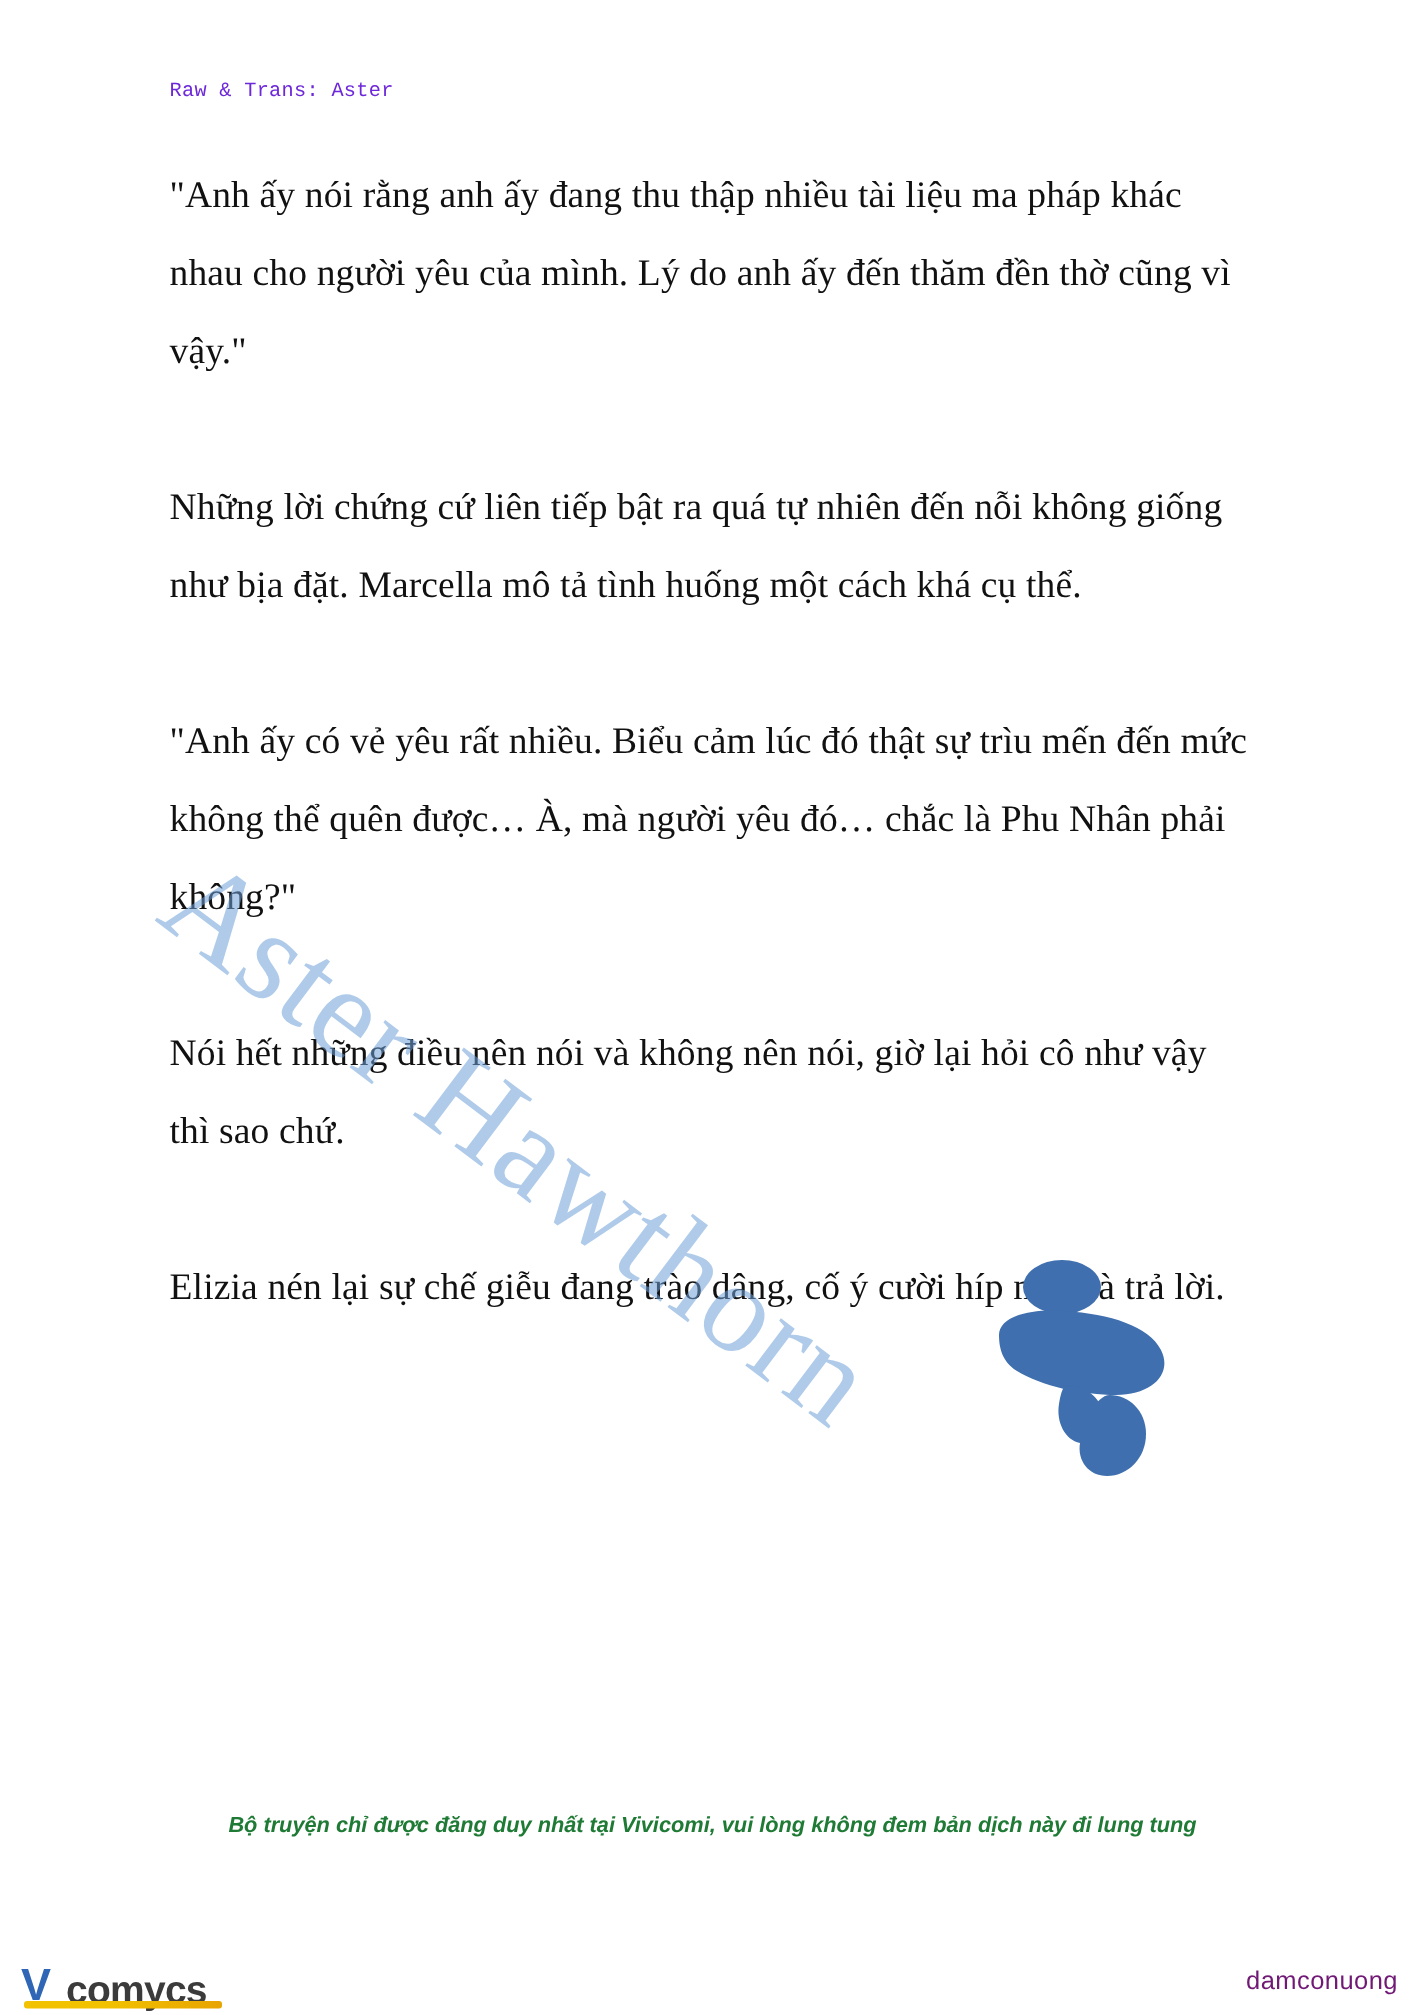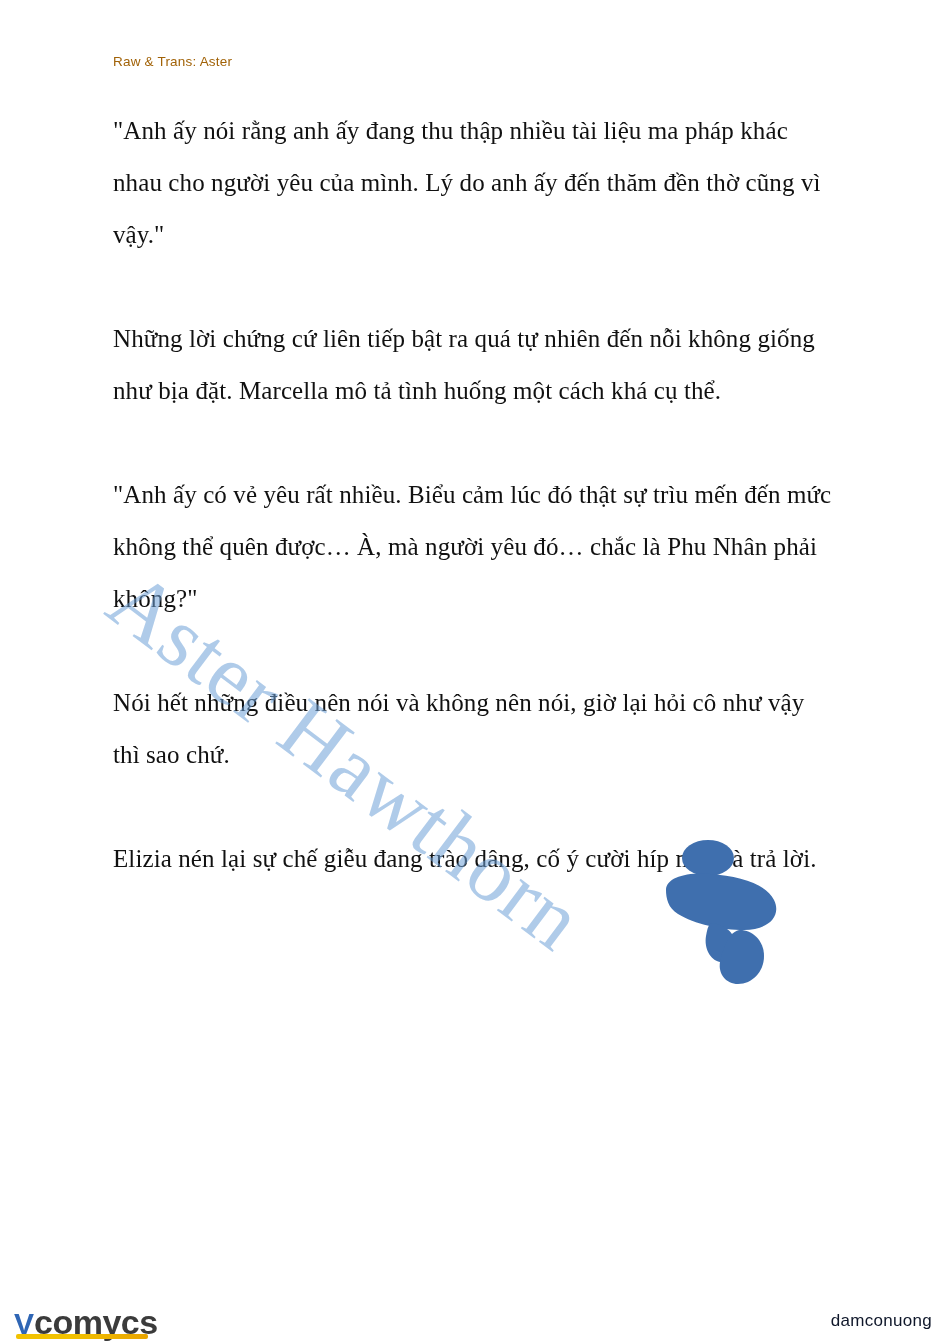--- a/index.html
+++ b/index.html
@@ -19,23 +19,23 @@
   .page {
     position: absolute;
     inset: 0;
     background: #ffffff;
   }
 
   .header-credit {
     position: absolute;
     top: 54px;
     left: 113px;
-    font-family: Liberation Sans, sans-serif;
+    font-family: Liberation Mono, monospace;
     font-size: 13.5px;
-    color: #a16207;
+    color: #6d28d9;
     letter-spacing: 0.2px;
   }
 
   .content {
     position: absolute;
     top: 105px;
     left: 113px;
     width: 722px;
   }
 
@@ -118,43 +118,43 @@
     font-family: "Liberation Sans", sans-serif;
     font-weight: bold;
     font-size: 30px;
     color: #2f66b5;
     line-height: 1;
     letter-spacing: -1px;
   }
   .logo-rest {
     font-family: "Liberation Sans", sans-serif;
     font-weight: bold;
-    font-size: 34px;
+    font-size: 26px;
     color: #3b3b3b;
     line-height: 1;
     letter-spacing: -0.5px;
-    margin-left: 1px;
+    margin-left: 11px;
   }
   .logo-underline {
     position: absolute;
     left: 2px;
     bottom: 0px;
     width: 132px;
     height: 5px;
     background: linear-gradient(90deg,#f2c200 0%, #f2c200 40%, #e8a400 100%);
     border-radius: 2px;
   }
 
   .brand-right {
     position: absolute;
     right: 18px;
     bottom: 12px;
     font-family: "Liberation Sans", sans-serif;
     font-size: 17px;
-    color: #0f172a;
+    color: #701a75;
     letter-spacing: 0.3px;
   }
 </style>
 </head>
 <body>
 
 <div class="page">
 
   <div class="header-credit">Raw &amp; Trans: Aster</div>
 
@@ -175,20 +175,21 @@
       <g fill="#3f6fae">
         <ellipse cx="60" cy="20" rx="26" ry="18"></ellipse>
         <path d="M18,52 C18,40 38,34 62,36 C92,38 118,46 126,62 C134,78 120,92 96,92 C74,92 46,86 30,76 C20,70 18,60 18,52 Z"></path>
         <path d="M62,86 C72,84 86,92 88,106 C90,118 82,126 72,124 C62,122 56,110 58,98 C59,92 60,88 62,86 Z"></path>
         <path d="M92,92 C104,92 116,102 116,118 C116,134 104,146 90,146 C78,146 70,136 72,124 C74,112 82,92 92,92 Z"></path>
       </g>
     </svg>
   </div>
 
   <div class="footer">
+    <div>Bộ truyện chỉ được đăng duy nhất tại Vivicomi, vui lòng không đem bản dịch này đi lung tung</div>
   </div>
 
   <div class="bottom-bar">
     <div class="logo">
       <span class="logo-v">V</span>
       <span class="logo-rest">comycs</span>
       <div class="logo-underline"></div>
     </div>
     <div class="brand-right">damconuong</div>
   </div>

